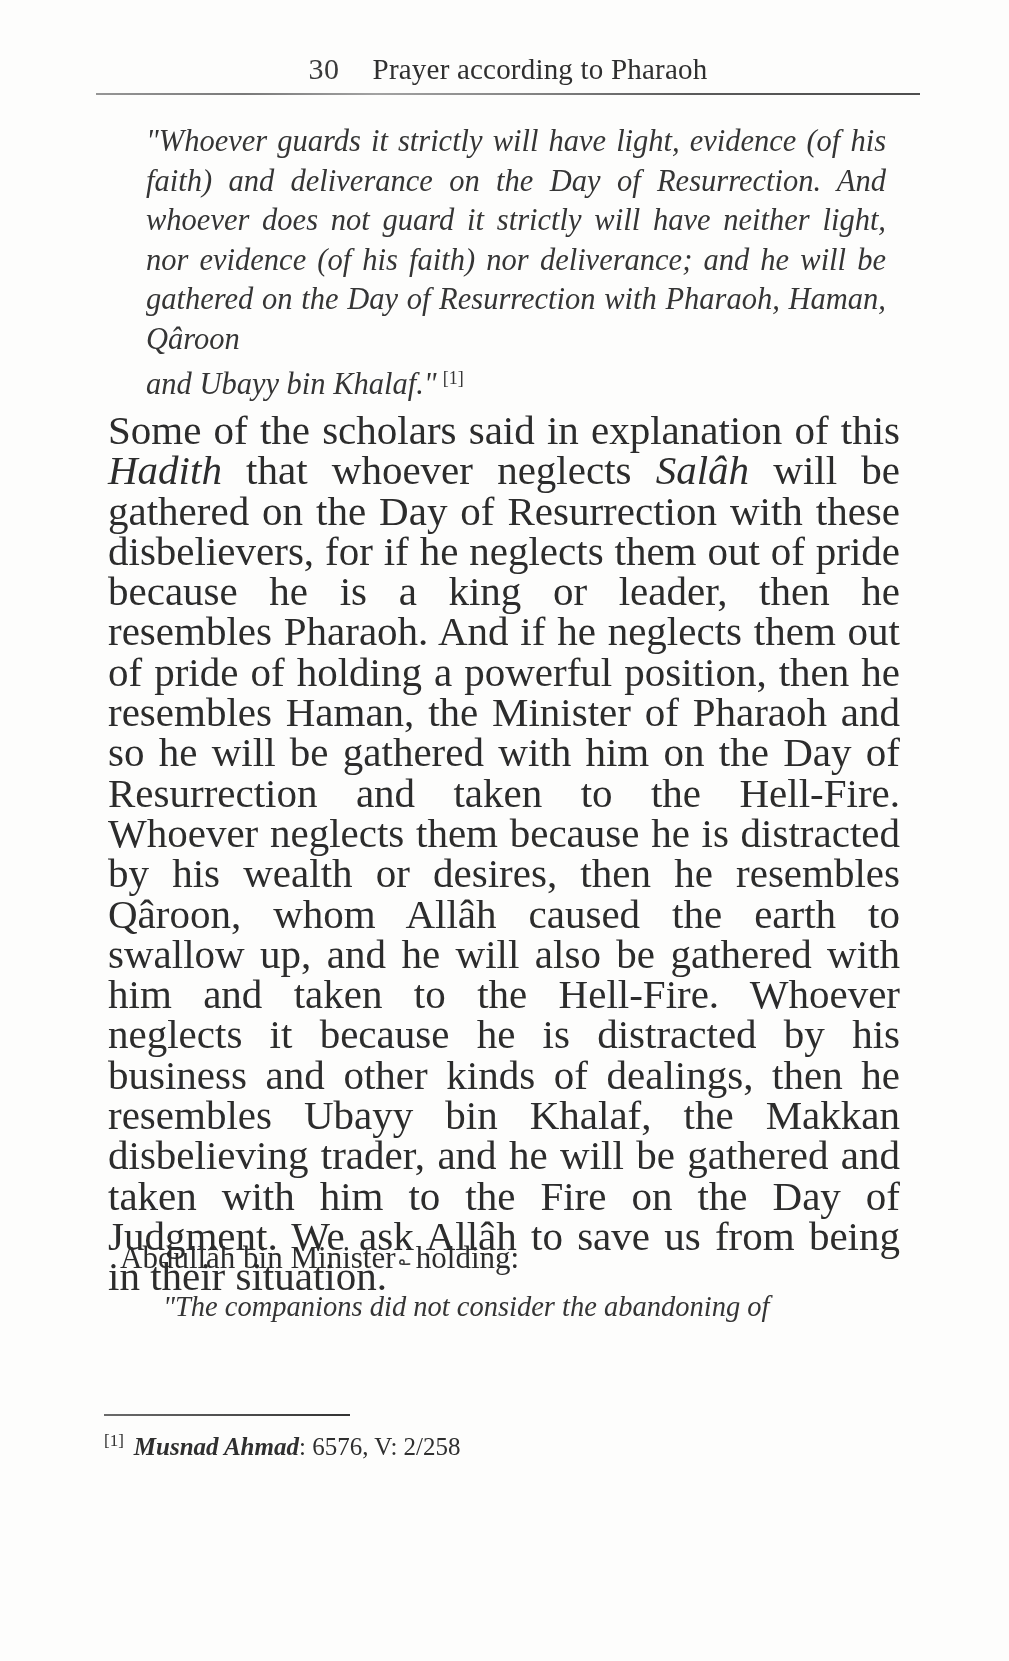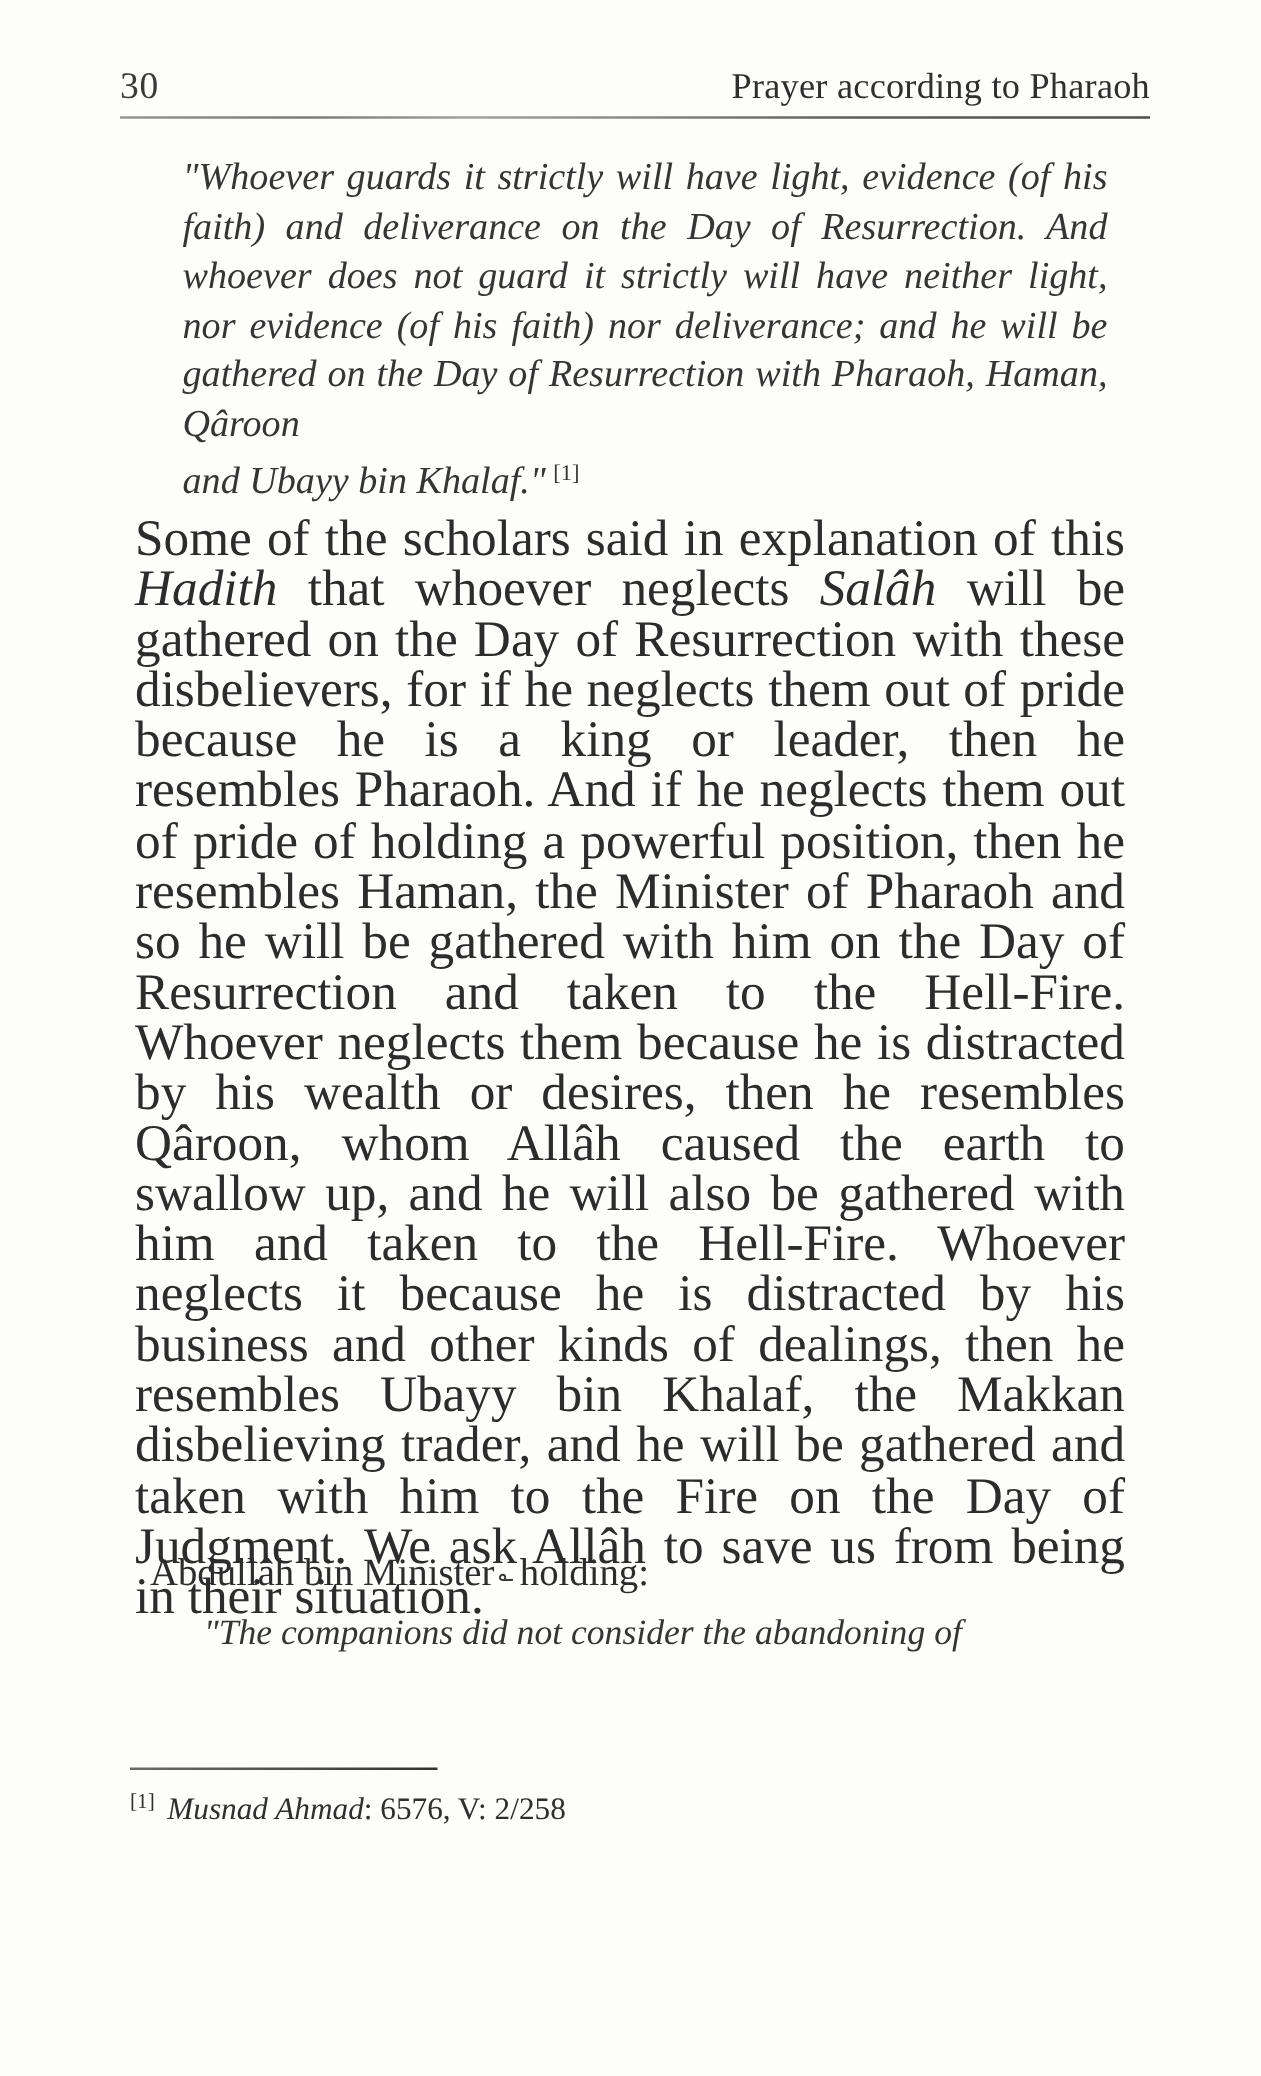--- a/index.html
+++ b/index.html
@@ -21,21 +21,21 @@
     background: #fdfdfc;
   }
   
   .header {
     position: absolute;
     left: 96px;
     top: 52px;
     width: 824px;
     display: flex;
     align-items: baseline;
-    justify-content: space-between;
+    justify-content: center;
     gap: 33px;
   }
   .folio {
     font-size: 30px;
     letter-spacing: 0.5px;
     color: #3a3a3a;
   }
   .running-title {
     font-size: 29px;
     color: #2f2f2f;
@@ -136,21 +136,21 @@
     font-size: 25px;
     line-height: 33px;
     color: #2f2f2f;
     white-space: nowrap;
   }
   .footnote .fn-mark {
     font-size: 17px;
     vertical-align: 9px;
     margin-right: 10px;
   }
-  .footnote .fn-src { font-style: italic; }
+  .footnote .fn-src { font-style: italic; font-weight: bold; }
   .footnote .fn-ref { font-style: normal; }
 
   .sup {
     font-size: 18px;
     vertical-align: 10px;
     font-style: normal;
     margin-left: 6px;
     letter-spacing: 0;
   }
 </style>

